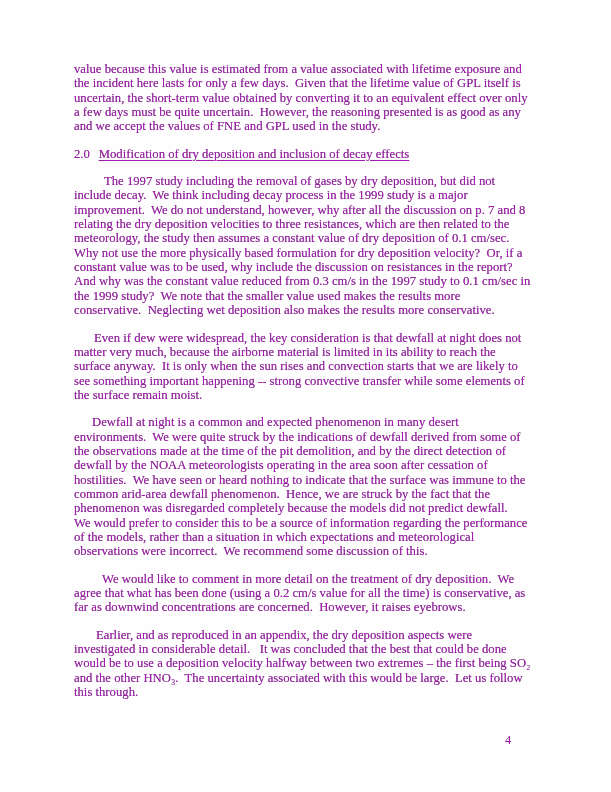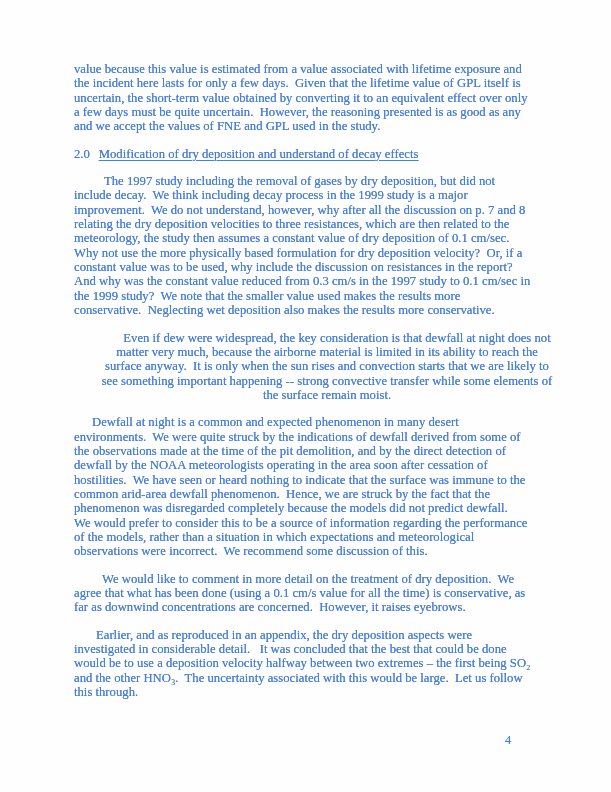--- a/index.html
+++ b/index.html
@@ -8,21 +8,21 @@
     background: #e8e8e8;
   }
   .page {
     position: relative;
     width: 611px;
     height: 792px;
     margin: 0 auto;
     background: #fefefe;
     overflow: hidden;
     font-family: "Liberation Serif", "DejaVu Serif", serif;
-    color: #3b82f6;
+    color: #a21caf;
   }
   .text-block {
     position: absolute;
     left: 74px;
     top: 62px;
     width: 506px;
     font-size: 12.7px;
     line-height: 14.35px;
     text-shadow: 0 0 0.5px rgba(25,25,25,0.55);
   }
@@ -49,38 +49,38 @@
   .pageno {
     position: absolute;
     left: 505px;
     top: 733px;
     font-size: 12.5px;
     text-shadow: 0 0 0.5px rgba(25,25,25,0.55);
   }
   .ind-30 { text-indent: 30px; }
   .ind-28 { text-indent: 28px; }
   .ind-22 { text-indent: 22px; }
-  .ind-20 { text-indent: 20px; text-align: center; }
+  .ind-20 { text-indent: 20px; }
   .ind-18 { text-indent: 18px; }
 </style>
 </head>
 <body>
 
 <div class="page">
   <main class="text-block">
 
     <p class="para">value because this value is estimated from a value associated with lifetime exposure and
 the incident here lasts for only a few days.  Given that the lifetime value of GPL itself is
 uncertain, the short-term value obtained by converting it to an equivalent effect over only
 a few days must be quite uncertain.  However, the reasoning presented is as good as any
 and we accept the values of FNE and GPL used in the study.</p>
 
     <h2 class="heading">
       <span class="sec-num">2.0</span>
-      <span class="sec-title">Modification of dry deposition and understand of decay effects</span>
+      <span class="sec-title">Modification of dry deposition and inclusion of decay effects</span>
     </h2>
 
     <p class="para ind-30">The 1997 study including the removal of gases by dry deposition, but did not
 include decay.  We think including decay process in the 1999 study is a major
 improvement.  We do not understand, however, why after all the discussion on p. 7 and 8
 relating the dry deposition velocities to three resistances, which are then related to the
 meteorology, the study then assumes a constant value of dry deposition of 0.1 cm/sec.
 Why not use the more physically based formulation for dry deposition velocity?  Or, if a
 constant value was to be used, why include the discussion on resistances in the report?
 And why was the constant value reduced from 0.3 cm/s in the 1997 study to 0.1 cm/sec in
@@ -98,21 +98,21 @@
 the observations made at the time of the pit demolition, and by the direct detection of
 dewfall by the NOAA meteorologists operating in the area soon after cessation of
 hostilities.  We have seen or heard nothing to indicate that the surface was immune to the
 common arid-area dewfall phenomenon.  Hence, we are struck by the fact that the
 phenomenon was disregarded completely because the models did not predict dewfall.
 We would prefer to consider this to be a source of information regarding the performance
 of the models, rather than a situation in which expectations and meteorological
 observations were incorrect.  We recommend some discussion of this.</p>
 
     <p class="para ind-28">We would like to comment in more detail on the treatment of dry deposition.  We
-agree that what has been done (using a 0.1 cm/s value for all the time) is conservative, as
+agree that what has been done (using a 0.2 cm/s value for all the time) is conservative, as
 far as downwind concentrations are concerned.  However, it raises eyebrows.</p>
 
     <p class="para ind-22">Earlier, and as reproduced in an appendix, the dry deposition aspects were
 investigated in considerable detail.   It was concluded that the best that could be done
 would be to use a deposition velocity halfway between two extremes – the first being SO₂
 and the other HNO₃.  The uncertainty associated with this would be large.  Let us follow
 this through.</p>
 
   </main>
 

